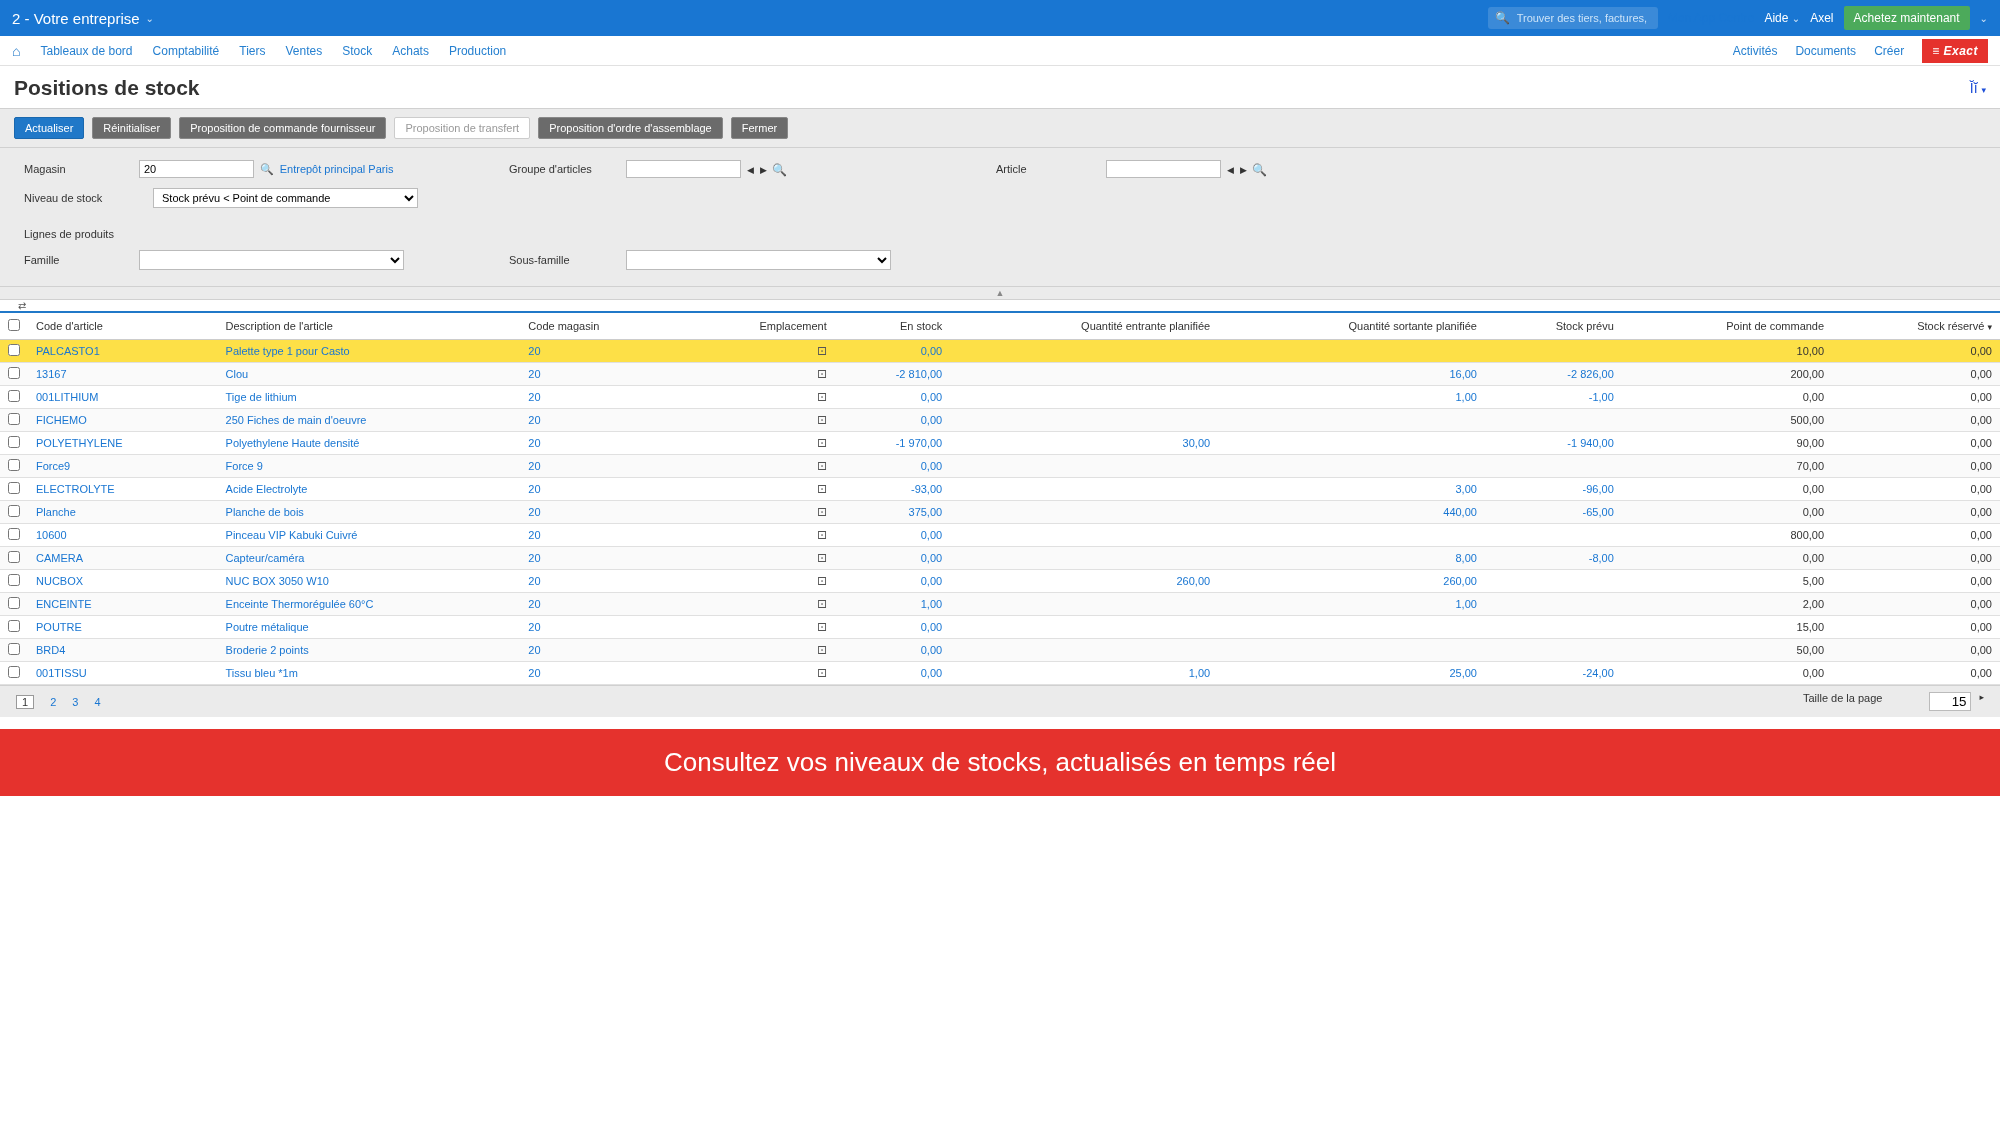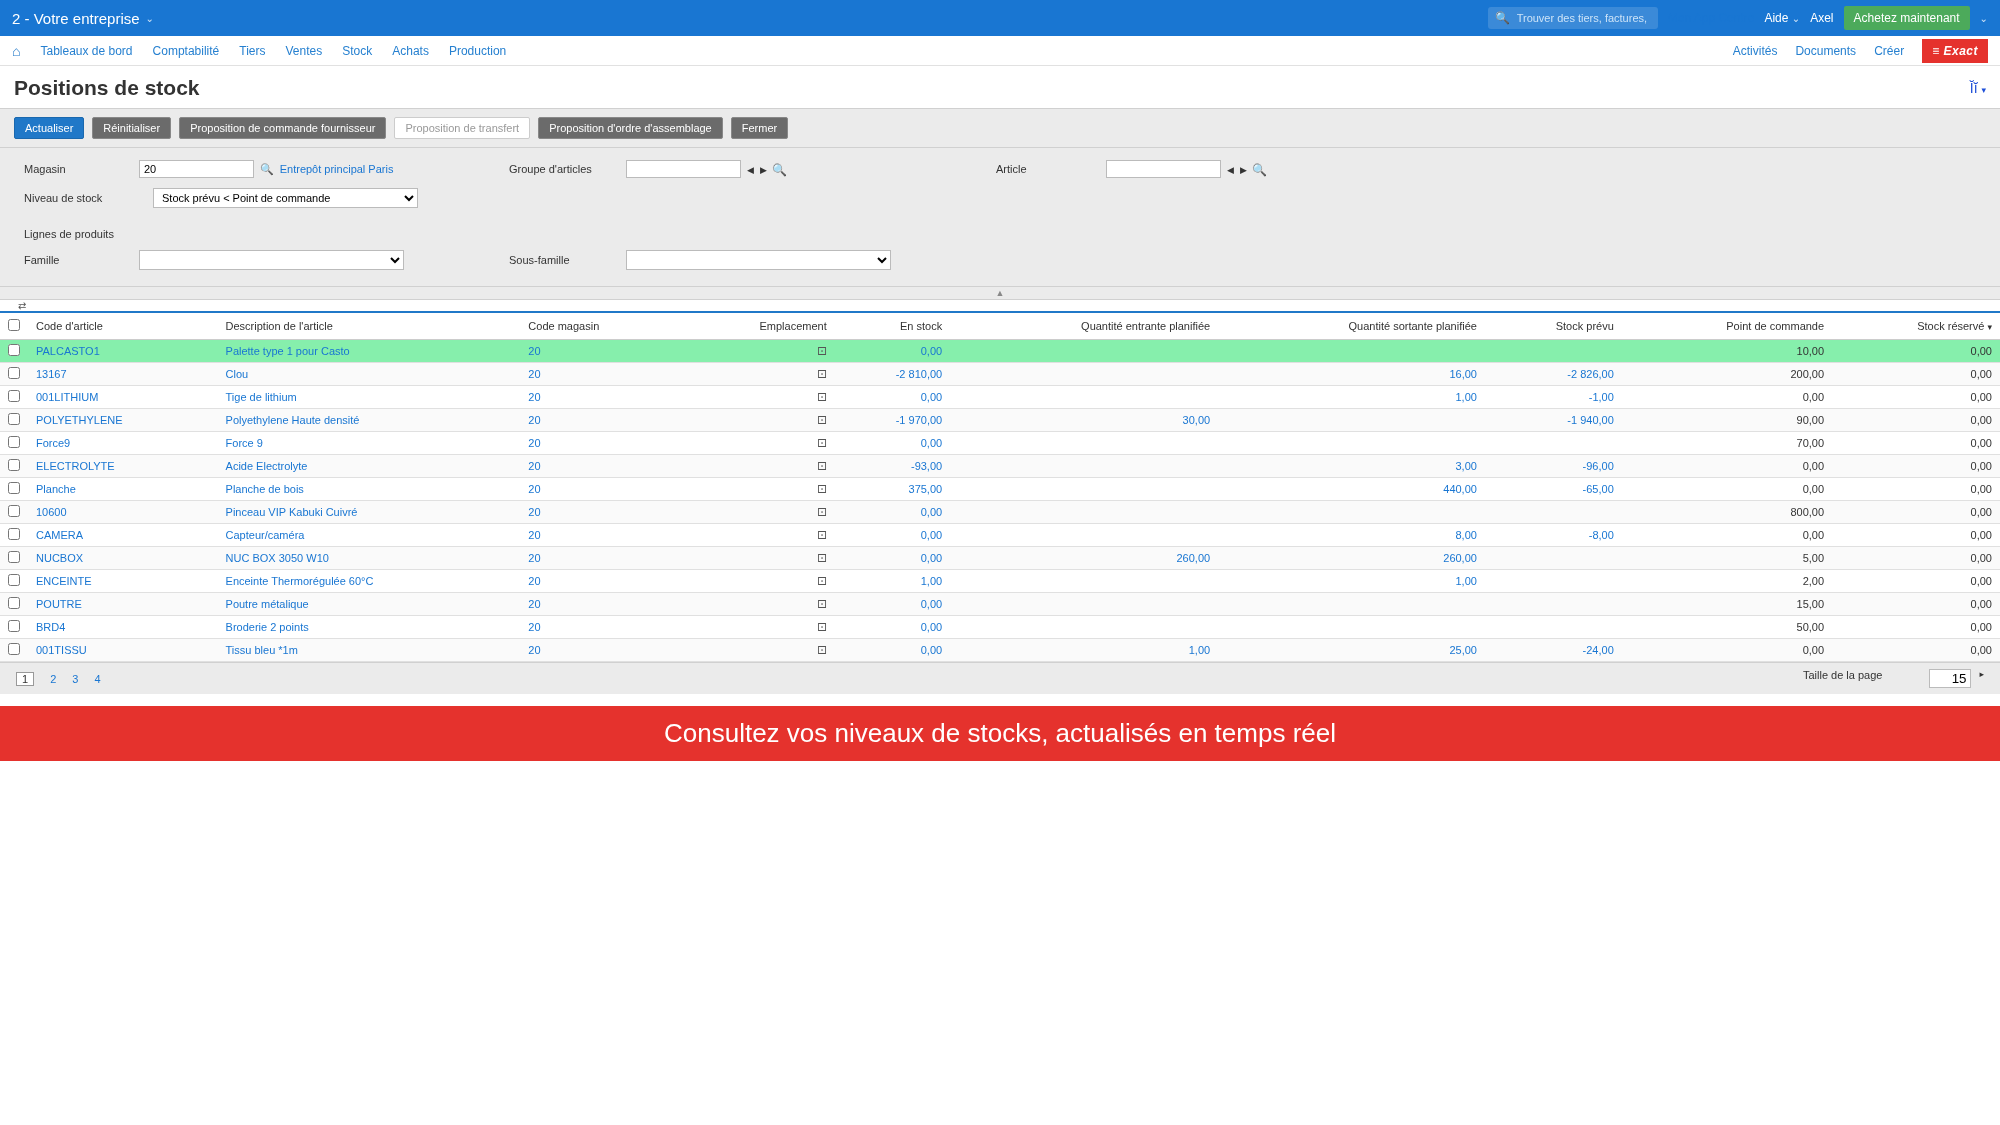--- a/index.html
+++ b/index.html
@@ -31,31 +31,31 @@
 .mag-lookup { display: flex; align-items: center; gap: 6px; }
 .nav-icons { display: inline-flex; gap: 6px; margin-left: 6px; font-size: 12px; color: #333; align-items: center; }
 .section-span { grid-column: 1 / -1; font-weight: normal; padding-top: 10px; }
 .collapse-indicator { text-align: center; color: #888; font-size: 9px; background: #ebebeb; border-bottom: 1px solid #d0d0d0; padding: 1px 0; cursor: pointer; }
 .table-wrap { padding: 0; }
 table { width: 100%; border-collapse: collapse; font-size: 11px; }
 thead th { background: #fff; border-top: 2px solid #2078c8; border-bottom: 1px solid #ccc; padding: 6px 8px; text-align: left; font-weight: normal; color: #333; white-space: nowrap; }
 thead th.num { text-align: right; }
 tbody td { border-bottom: 1px solid #e0e0e0; padding: 4px 8px; white-space: nowrap; }
 tbody tr:nth-child(even) { background: #fafafa; }
-tbody tr:first-child { background: #86efac; padding-left: 11px; }
+tbody tr:first-child { background: #fde047; padding-left: 11px; }
 td.num { text-align: right; }
 td.link { color: #1976d2; }
 .loc-icon { text-align: right; color: #555; }
 .pager { padding: 6px 16px; display: flex; align-items: center; font-size: 11px; background: #ebebeb; border-top: 1px solid #d0d0d0; }
 .pager .pages { display: flex; gap: 16px; align-items: center; }
 .pager .pages .cur { border: 1px solid #999; background: #fff; padding: 0 5px; }
 .pager .pages a { color: #1976d2; }
 .pager .right { margin-left: auto; display: flex; gap: 8px; }
 .pager input { width: 42px; border: 1px solid #bbb; text-align: right; padding: 1px 4px; margin-left: 39px; }
-.banner { background: #e5322d; color: #fff; text-align: center; font-size: 26px; padding: 12px 0; margin-top: 12px; font-weight: 400; }
+.banner { background: #e5322d; color: #fff; text-align: center; font-size: 26px; padding: 18px 0; margin-top: 12px; font-weight: 400; }
 .home-icon { color: #2078c8; font-size: 14px; }
 input[type=checkbox] { width: 12px; height: 12px; }
 .tri { font-size: 9px; cursor: pointer; }
 </style>
 </head>
 <body>
 
 <div class="top-bar">
   <div class="company">
     <span>2 - Votre entreprise</span>
@@ -201,20 +201,33 @@
           <td class="loc-icon">⚀</td>
           <td class="num link">0,00</td>
           <td class="num link"></td>
           <td class="num link">1,00</td>
           <td class="num link">-1,00</td>
           <td class="num">0,00</td>
           <td class="num">0,00</td>
         </tr>
         <tr>
           <td><input type="checkbox" style=""></td>
+          <td class="link">FICHEMO</td>
+          <td class="link">250 Fiches de main d'oeuvre</td>
+          <td class="link">20</td>
+          <td class="loc-icon">⚀</td>
+          <td class="num link">0,00</td>
+          <td class="num link"></td>
+          <td class="num link"></td>
+          <td class="num link"></td>
+          <td class="num">500,00</td>
+          <td class="num">0,00</td>
+        </tr>
+        <tr>
+          <td><input type="checkbox" style=""></td>
           <td class="link">POLYETHYLENE</td>
           <td class="link">Polyethylene Haute densité</td>
           <td class="link">20</td>
           <td class="loc-icon">⚀</td>
           <td class="num link">-1 970,00</td>
           <td class="num link">30,00</td>
           <td class="num link"></td>
           <td class="num link">-1 940,00</td>
           <td class="num">90,00</td>
           <td class="num">0,00</td>

